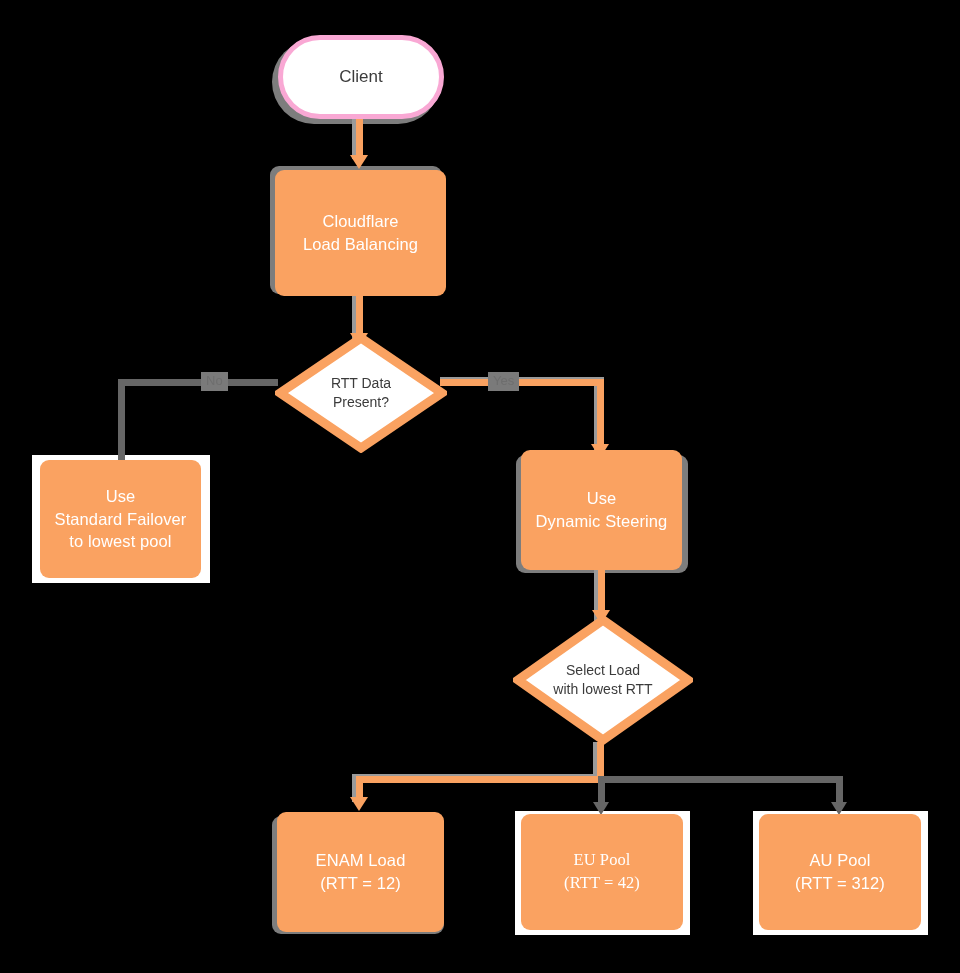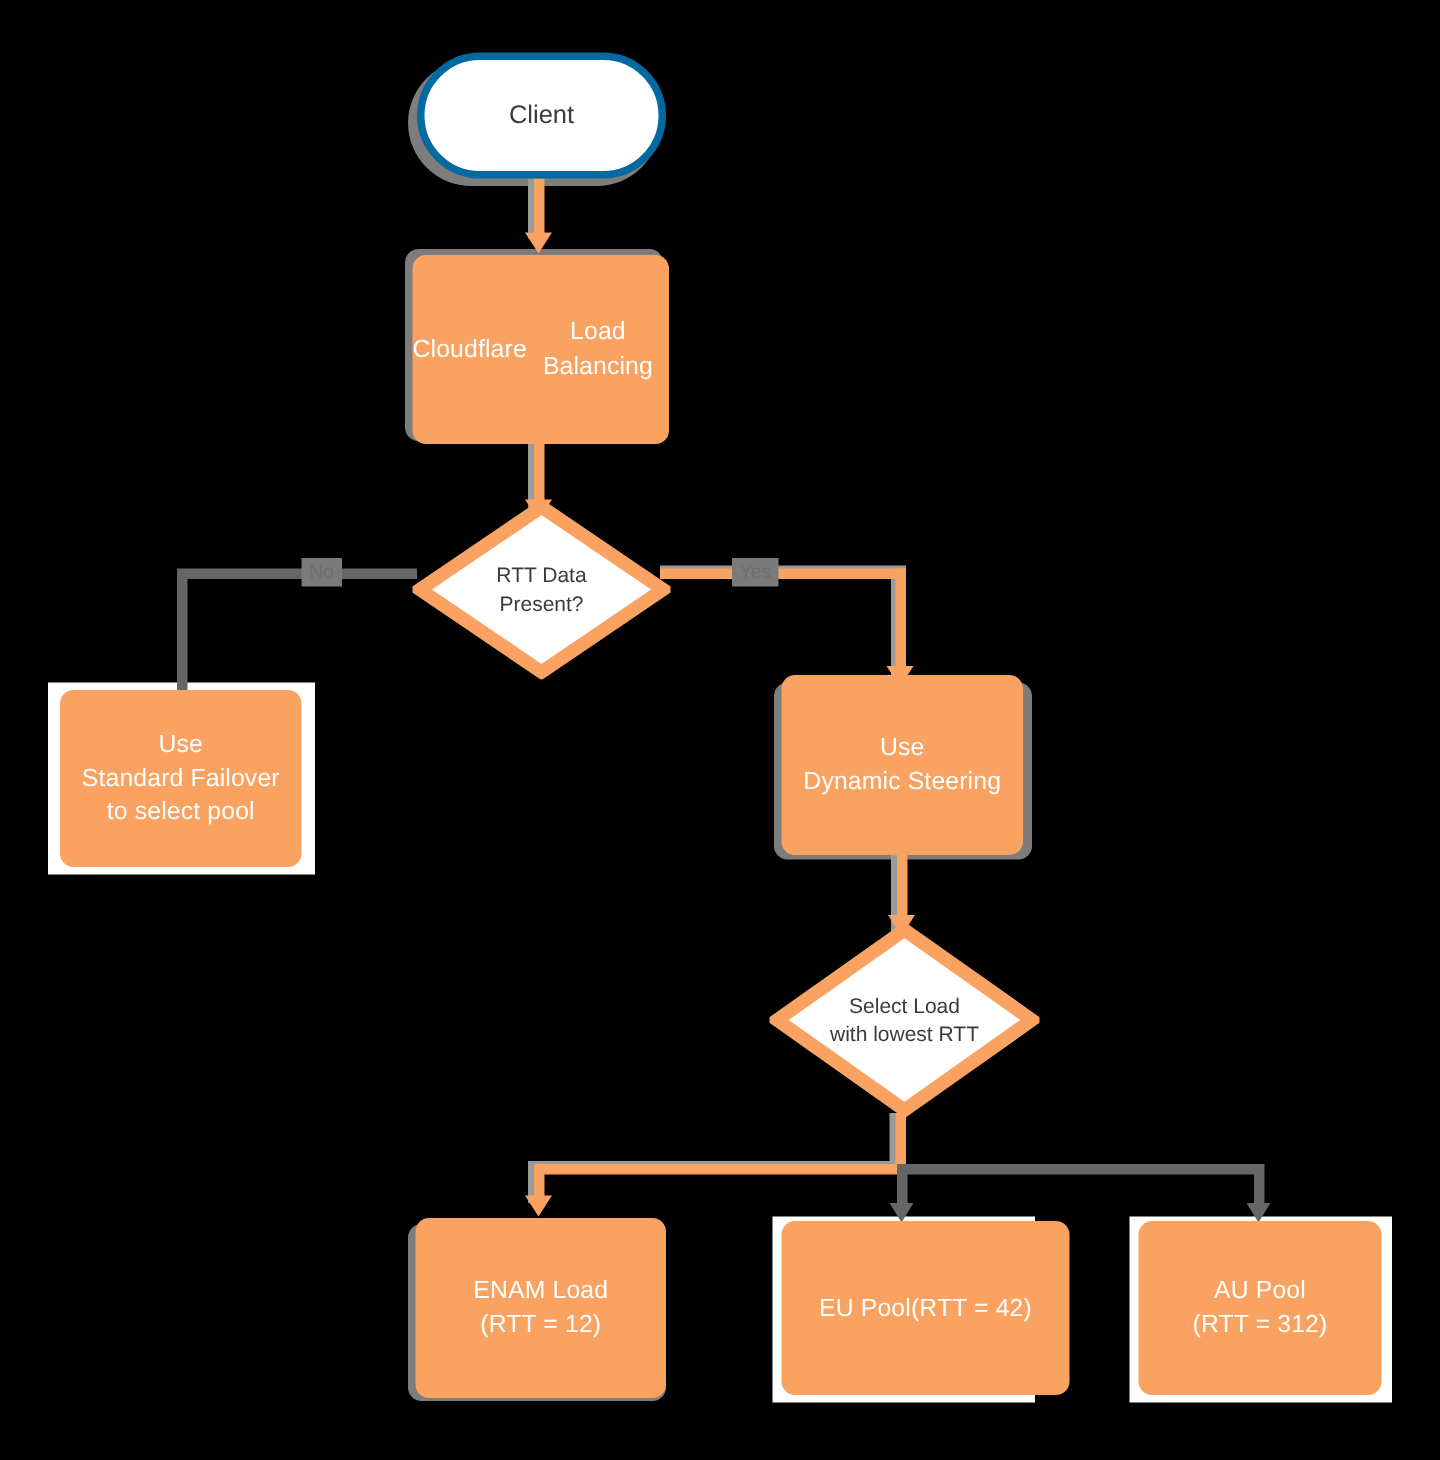--- a/index.html
+++ b/index.html
@@ -48,21 +48,21 @@
     border-radius: 9px;
     color: #ffffff;
     font-size: 16.5px;
     line-height: 1.38;
     letter-spacing: 0.1px;
   }
 
   
   .term {
     background: #ffffff;
-    border: 5px solid #0369a1;
+    border: 5px solid #f9a8d4;
     border-radius: 999px;
     color: #3b3b3b;
     font-size: 17px;
   }
 
   
   .decision {
     position: absolute;
     z-index: 5;
   }
@@ -136,21 +136,21 @@
   <div class="shadow" style="left:272px; top:40px; width:168px; height:84px; border-radius:999px;"></div>
   <div class="node term" style="left:278px; top:35px; width:166px; height:84px;">
     <span>Client</span>
   </div>
 
   <div class="edge-shadow" style="left:352px; top:119px; width:7px; height:40px;"></div>
   <div class="edge o" style="left:356px; top:119px; width:7px; height:38px;"></div>
   <div class="arrow down o" style="left:350px; top:155px;"></div>
 
   <div class="shadow" style="left:270px; top:166px; width:172px; height:128px; border-radius:9px;"></div>
-  <div class="node proc" style="left:275px; top:170px; width:171px; height:126px; flex-direction:row;">
+  <div class="node proc" style="left:275px; top:170px; width:171px; height:126px; flex-direction:column;">
     <span>Cloudflare</span>
     <span>Load Balancing</span>
   </div>
 
   <div class="edge-shadow" style="left:352px; top:296px; width:7px; height:46px;"></div>
   <div class="edge o" style="left:356px; top:296px; width:7px; height:44px;"></div>
   <div class="arrow down o" style="left:350px; top:333px;"></div>
 
   <div class="decision" style="left:275px; top:333px; width:172px; height:120px;">
     <svg class="dia" viewBox="0 0 172 120" preserveAspectRatio="none">
@@ -165,21 +165,21 @@
   </div>
 
   <div class="edge g" style="left:118px; top:379px; width:160px; height:7px;"></div>
   <div class="edge g" style="left:118px; top:382px; width:7px; height:82px;"></div>
   <div class="edge-label" style="left:201px; top:372px;">No</div>
 
   <div class="node-white-bg" style="left:32px; top:455px; width:178px; height:128px;"></div>
   <div class="node proc" style="left:40px; top:460px; width:161px; height:118px; flex-direction:column;">
     <span>Use</span>
     <span>Standard Failover</span>
-    <span>to select pool</span>
+    <span>to lowest pool</span>
   </div>
 
   <div class="edge-shadow" style="left:440px; top:377px; width:164px; height:7px;"></div>
   <div class="edge o" style="left:440px; top:379px; width:164px; height:7px;"></div>
   <div class="edge-shadow" style="left:594px; top:379px; width:7px; height:72px;"></div>
   <div class="edge o" style="left:597px; top:379px; width:7px; height:68px;"></div>
   <div class="arrow down o" style="left:591px; top:444px;"></div>
   <div class="edge-label" style="left:488px; top:372px;">Yes</div>
 
   <div class="shadow" style="left:516px; top:455px; width:172px; height:118px; border-radius:9px;"></div>
@@ -224,21 +224,21 @@
 
   <div class="shadow" style="left:272px; top:816px; width:172px; height:118px; border-radius:9px;"></div>
   <div class="node proc" style="left:277px; top:812px; width:167px; height:120px; flex-direction:column;">
     <span>ENAM Load</span>
     <span>
       <span>(</span><span class="bold">RTT = 12</span><span>)</span>
     </span>
   </div>
 
   <div class="node-white-bg" style="left:515px; top:811px; width:175px; height:124px;"></div>
-  <div class="node proc" style="left:521px; top:814px; width:192px; height:116px; flex-direction:row;">
+  <div class="node proc" style="left:521px; top:814px; width:162px; height:116px; flex-direction:column;font-family:Liberation Serif, serif;">
     <span>EU Pool</span>
     <span>
       <span>(</span><span>RTT = 42</span><span>)</span>
     </span>
   </div>
 
   <div class="node-white-bg" style="left:753px; top:811px; width:175px; height:124px;"></div>
   <div class="node proc" style="left:759px; top:814px; width:162px; height:116px; flex-direction:column;">
     <span>AU Pool</span>
     <span>

